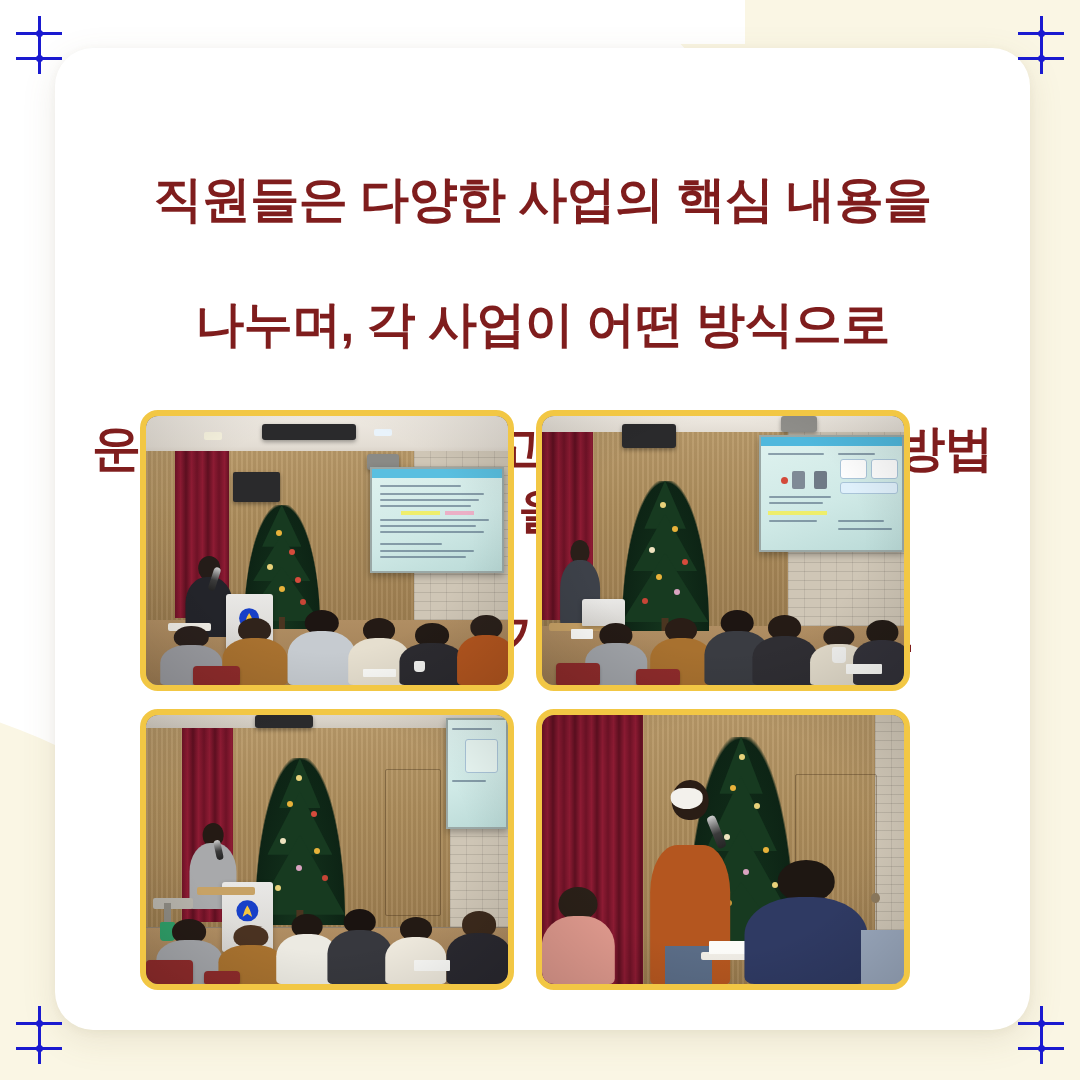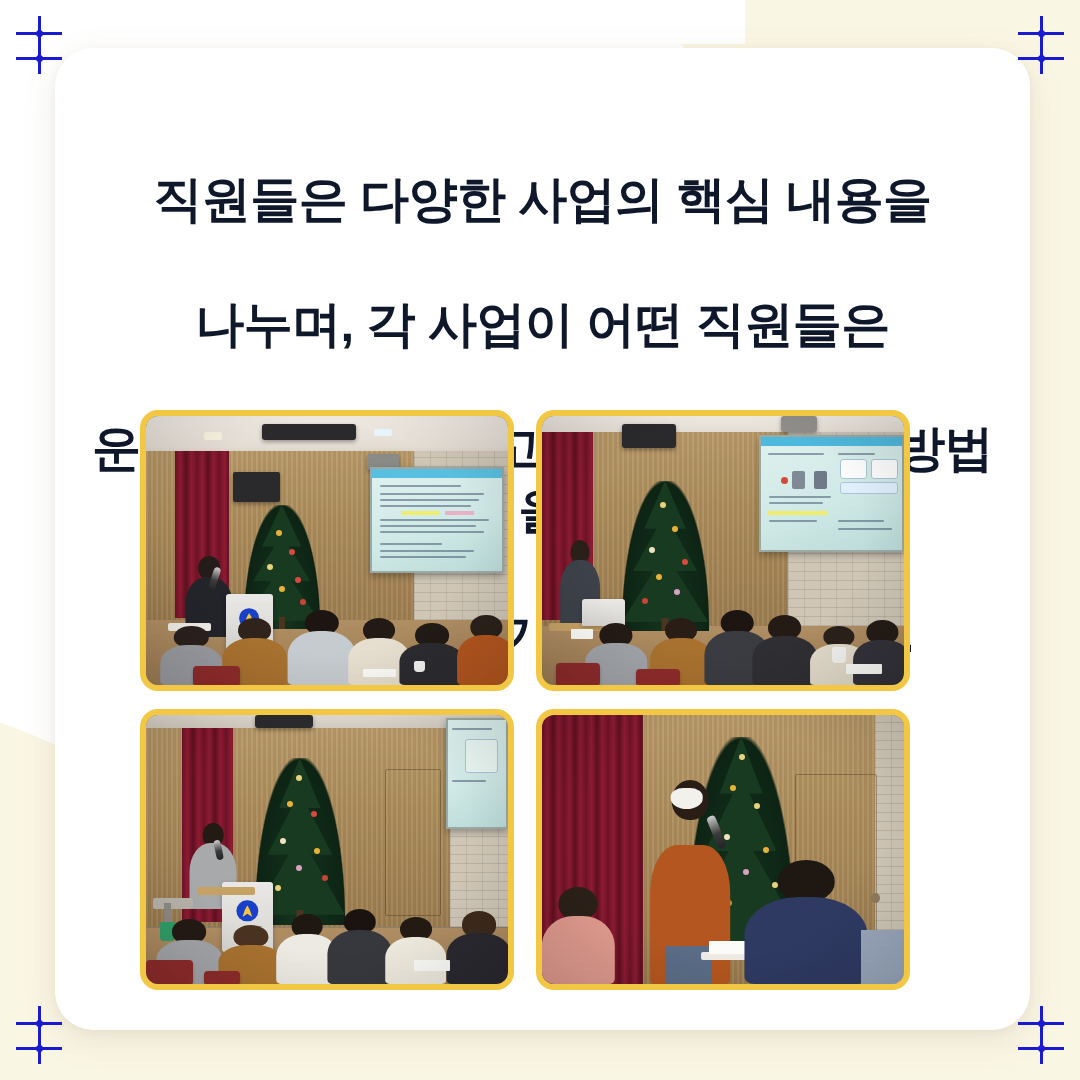--- a/index.html
+++ b/index.html
@@ -129,21 +129,21 @@
                 0 2px 8px rgba(120, 110, 70, 0.06);
     z-index: 4;
     overflow: hidden;
   }
 
   
   .headline {
     margin: 0;
     padding: 58px 14px 0 14px;
     text-align: center;
-    color: #0f172a;
+    color: #7f1d1d;
     font-family: "Liberation Sans", "DejaVu Sans", sans-serif;
     font-weight: bold;
     font-size: 50px;
     line-height: 1.26;
     letter-spacing: -0.6px;
     white-space: pre-line;
   }
   .headline .hl-line { display: block; }
   .hl-1 { font-size: 49px; }
   .hl-2 { font-size: 49px; }
@@ -346,21 +346,21 @@
     <div class="h h1"></div>
     <div class="h h2"></div>
   <div class="dot d1"></div>
     <div class="dot d2"></div>
 </div>
 
 <div class="card">
 
   <div class="headline">
     <span class="hl-line hl-1">직원들은 다양한 사업의 핵심 내용을</span>
-    <span class="hl-line hl-2">나누며, 각 사업이 어떤 직원들은</span>
+    <span class="hl-line hl-2">나누며, 각 사업이 어떤 방식으로</span>
     <span class="hl-line hl-3">운영되는지 이해하고, 협력할 수 있는 방법을</span>
     <span class="hl-line hl-4">고민할 수 있는 기회가 되었습니다.</span>
   </div>
 
   <div class="photo-grid">
 
     <div class="photo-frame">
       <div class="photo-inner">
         <div class="sc">
           <div class="ceiling"></div>

